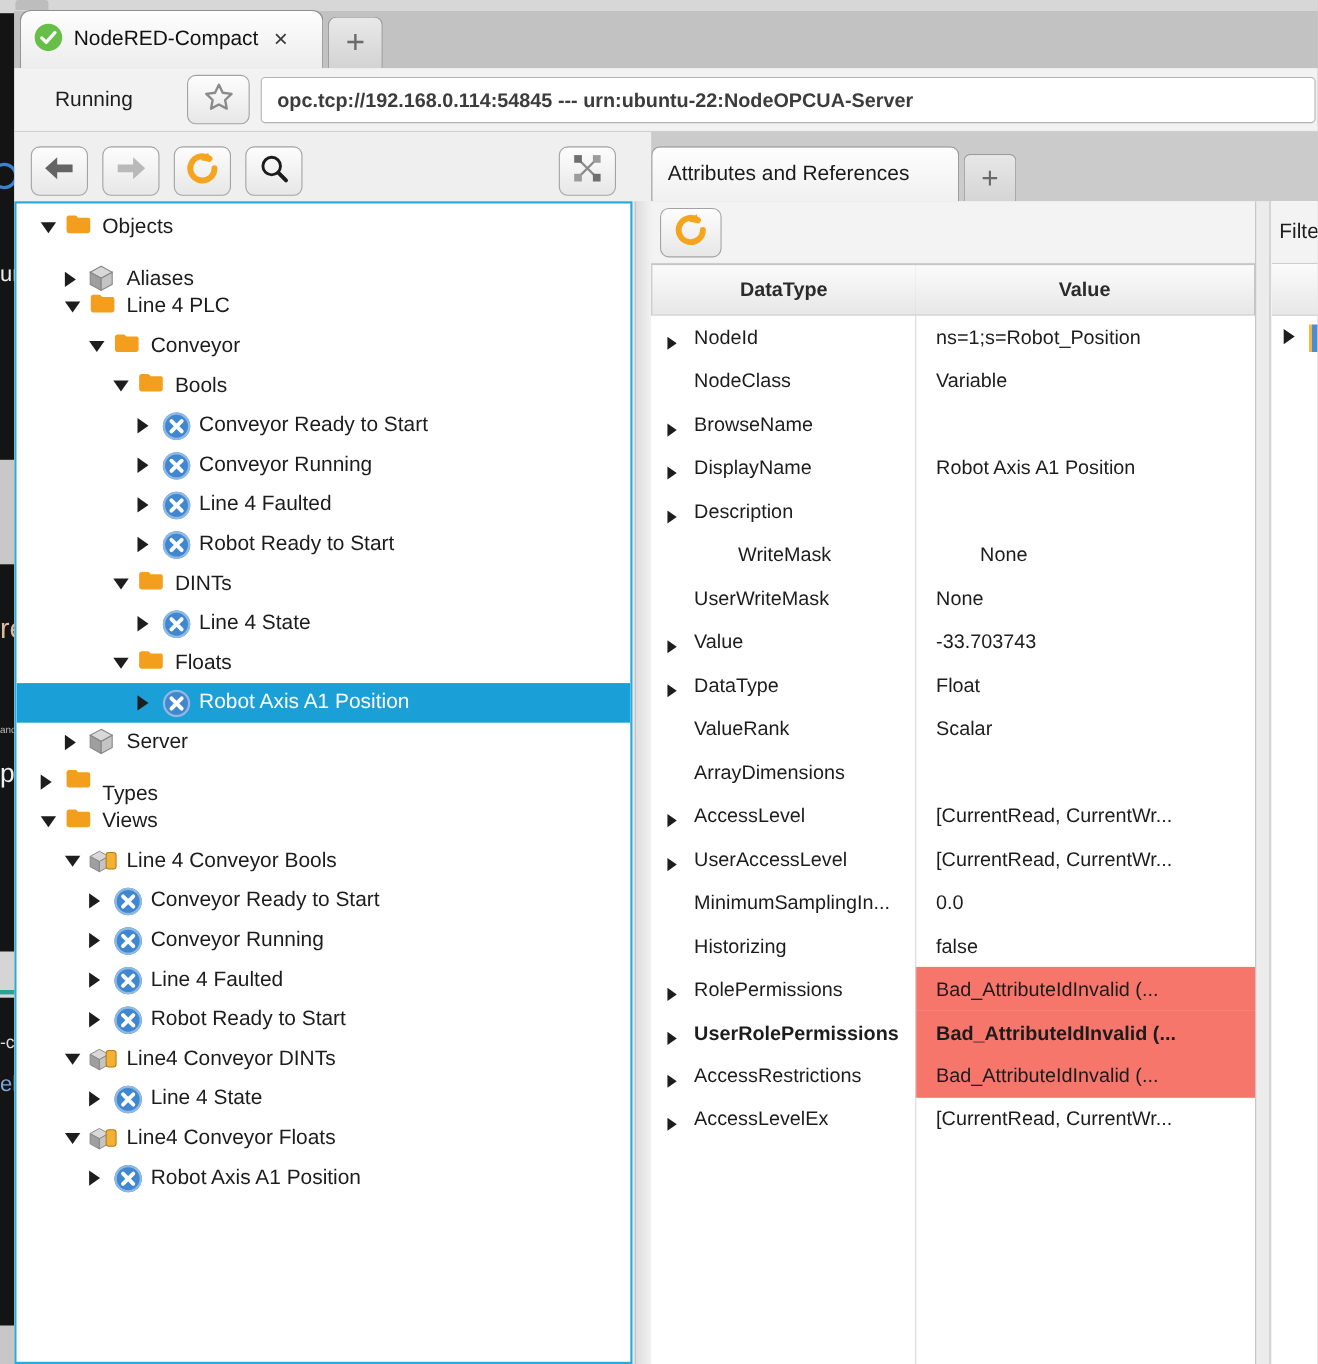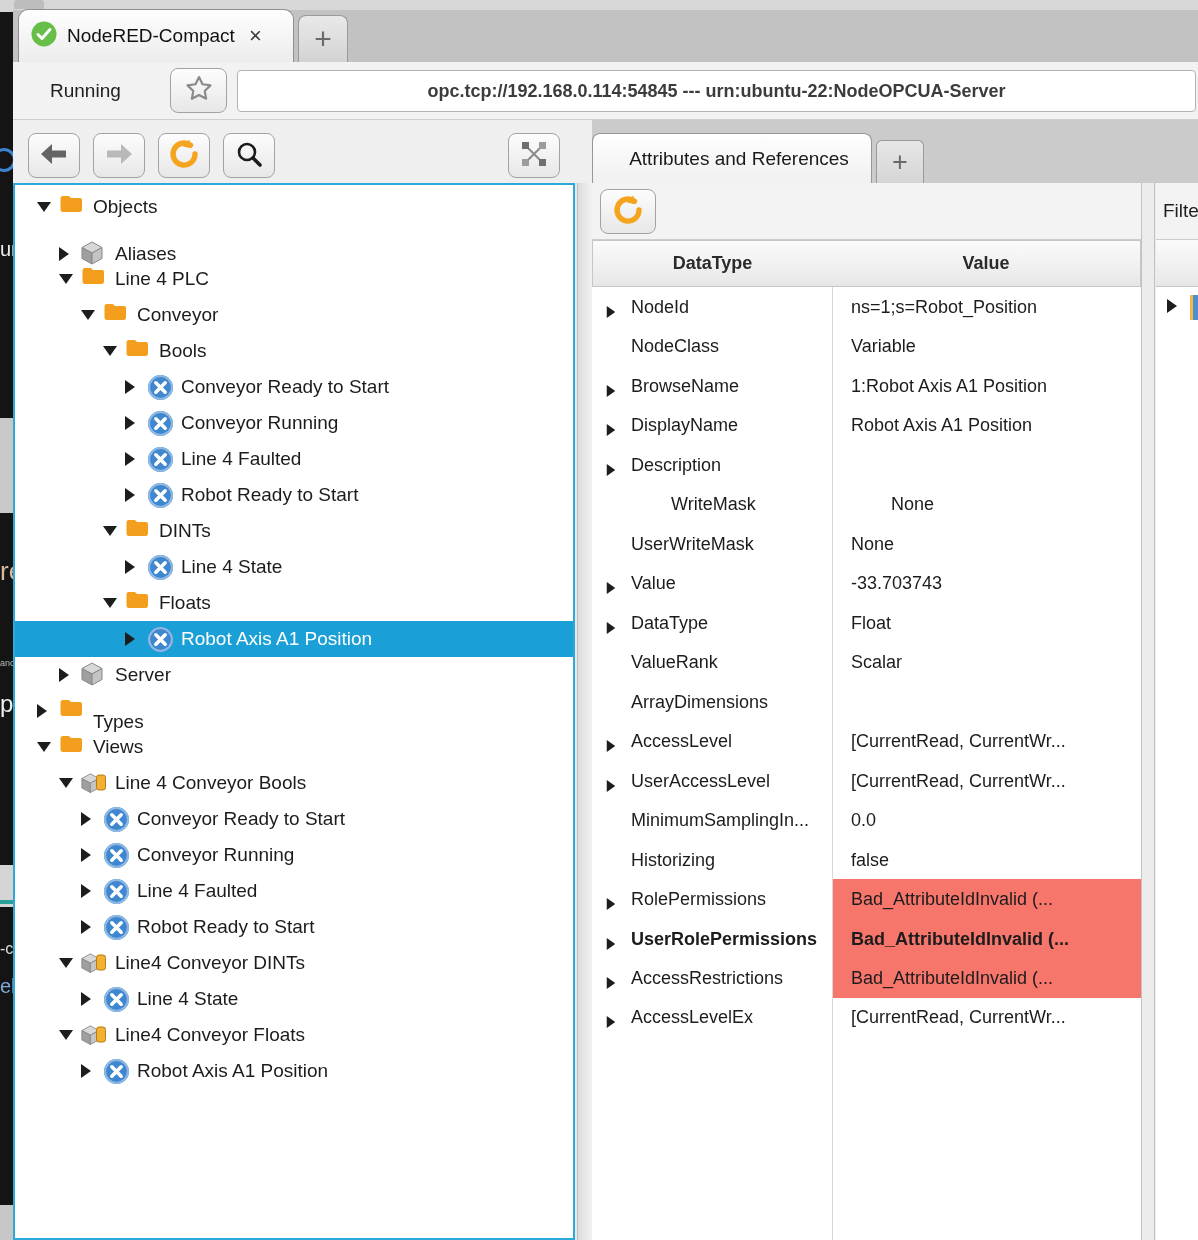--- a/index.html
+++ b/index.html
@@ -1,18 +1,18 @@
 <!DOCTYPE html>
 <html><head>
 <meta charset="utf-8">
 <style>
   html,body{margin:0;padding:0;background:#9a9a9a;}
   .screen{position:relative;width:1198px;height:1240px;overflow:hidden;
     font-family:"Liberation Sans",sans-serif;background:#e9e9e9;}
-  .abs{position:absolute;text-align:center;}
+  .abs{position:absolute;}
   
   .top-strip{left:0;top:0;width:1198px;height:10px;background:#d7d7d7;}
   .tab-band{left:13px;top:10px;width:1185px;height:52px;background:#c2c2c2;}
   .addr-row{left:13px;top:62px;width:1185px;height:58px;background:#f2f2f2;border-bottom:1px solid #cfcfcf;box-sizing:border-box;}
   .tool-row{left:13px;top:120px;width:579px;height:63px;background:#efefef;}
   .rtool-band{left:592px;top:120px;width:606px;height:63px;background:#cbcbcb;}
   .main-tab{left:18px;top:9px;width:276px;height:53px;background:linear-gradient(#fefefe,#ececec);
     border:1px solid #8f8f8f;border-bottom:none;border-radius:10px 10px 0 0;box-sizing:border-box;
     display:flex;align-items:center;gap:10px;padding:0 10px 0 12px;}
   .main-tab .lbl{font-size:19px;color:#111;white-space:nowrap;}
@@ -384,21 +384,20 @@
         <span class="aname">NodeId</span>
         <span class="aval">ns=1;s=Robot_Position</span>
       </div>
       <div class="arow" style="top: 39px;">
         <span class="aname">NodeClass</span>
         <span class="aval">Variable</span>
       </div>
       <div class="arow" style="top: 79px;">
         <span class="caret closed acaret"></span>
         <span class="aname">BrowseName</span>
-        <span class="aval">1:Robot Axis A1 Position</span>
       </div>
       <div class="arow" style="top: 118px;">
         <span class="caret closed acaret"></span>
         <span class="aname">DisplayName</span>
         <span class="aval">Robot Axis A1 Position</span>
       </div>
       <div class="arow" style="top: 158px;">
         <span class="caret closed acaret"></span>
         <span class="aname">Description</span>
         <span class="aval"></span>

